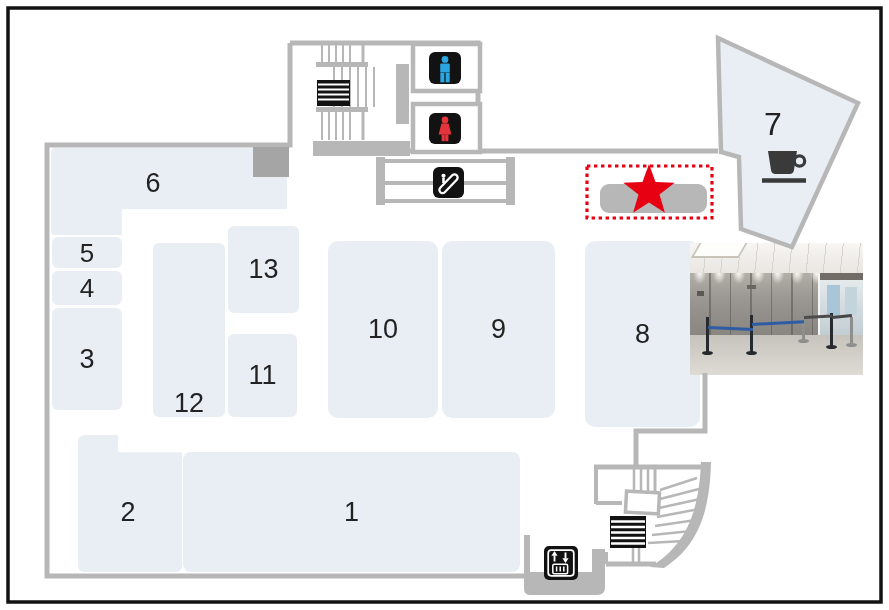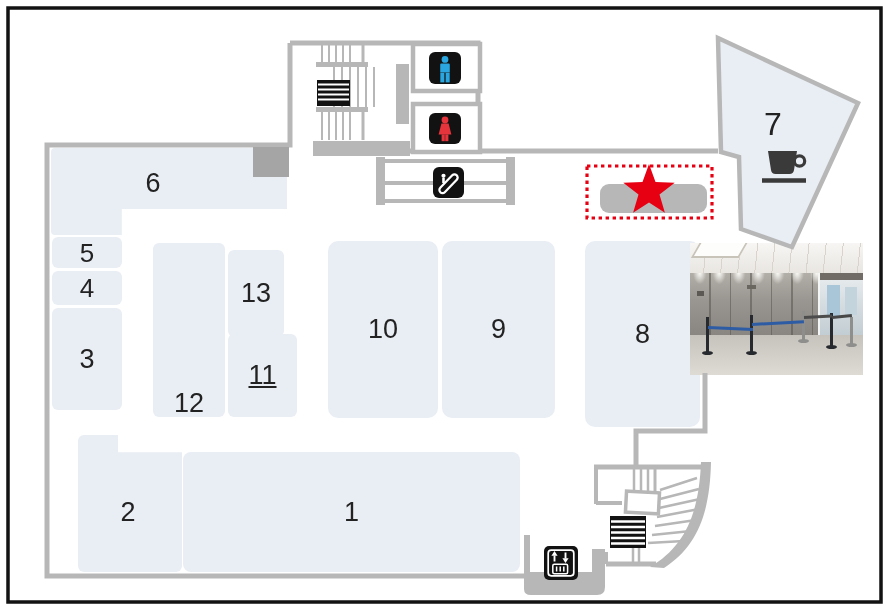--- a/index.html
+++ b/index.html
@@ -25,23 +25,23 @@
   .r2 .num{position:absolute;left:50px;top:77px;transform:translate(-50%,-50%);}
   .r3{left:52px;top:308px;width:70px;height:102px;}
   .r4{left:52px;top:271px;width:70px;height:34px;font-size:26px;}
   .r5{left:52px;top:237px;width:70px;height:31px;font-size:26px;}
   .r6{left:51px;top:148px;width:236px;height:87px;border-radius:4px;
       clip-path:polygon(0 0,100% 0,100% 70%,30% 70%,30% 100%,0 100%);}
   .r6 .num{position:absolute;left:102px;top:35px;transform:translate(-50%,-50%);}
   .r8{left:585px;top:241px;width:115px;height:186px;border-radius:10px;}
   .r9{left:442px;top:241px;width:113px;height:177px;border-radius:10px;}
   .r10{left:328px;top:241px;width:110px;height:177px;border-radius:10px;}
-  .r11{left:228px;top:334px;width:69px;height:83px;text-decoration:underline;}
+  .r11{left:228px;top:334px;width:69px;height:83px;}
   .r12{left:153px;top:243px;width:72px;height:174px;align-items:flex-end;}
-  .r13{left:228px;top:250px;width:56px;height:87px;}
+  .r13{left:228px;top:226px;width:71px;height:87px;}
   .room7-label{position:absolute;left:755px;top:106px;width:36px;text-align:center;
       font-size:32px;color:#222;z-index:4;}
   
   .photo{position:absolute;left:690px;top:243px;width:173px;height:132px;z-index:2;
       background:#a6a29c;overflow:hidden;}
   .ph-ceil{position:absolute;left:0;top:0;width:173px;height:34px;
       background:repeating-linear-gradient(96deg,rgba(0,0,0,0) 0 16px,#d8d4cc 16px 17px),
                  linear-gradient(180deg,#f7f6f4,#e7e4df);}
   .ph-sky{position:absolute;left:6px;top:-3px;width:44px;height:14px;background:#fdfdfc;
       border:2px solid #c9c4ba;transform:skewX(-30deg);}

